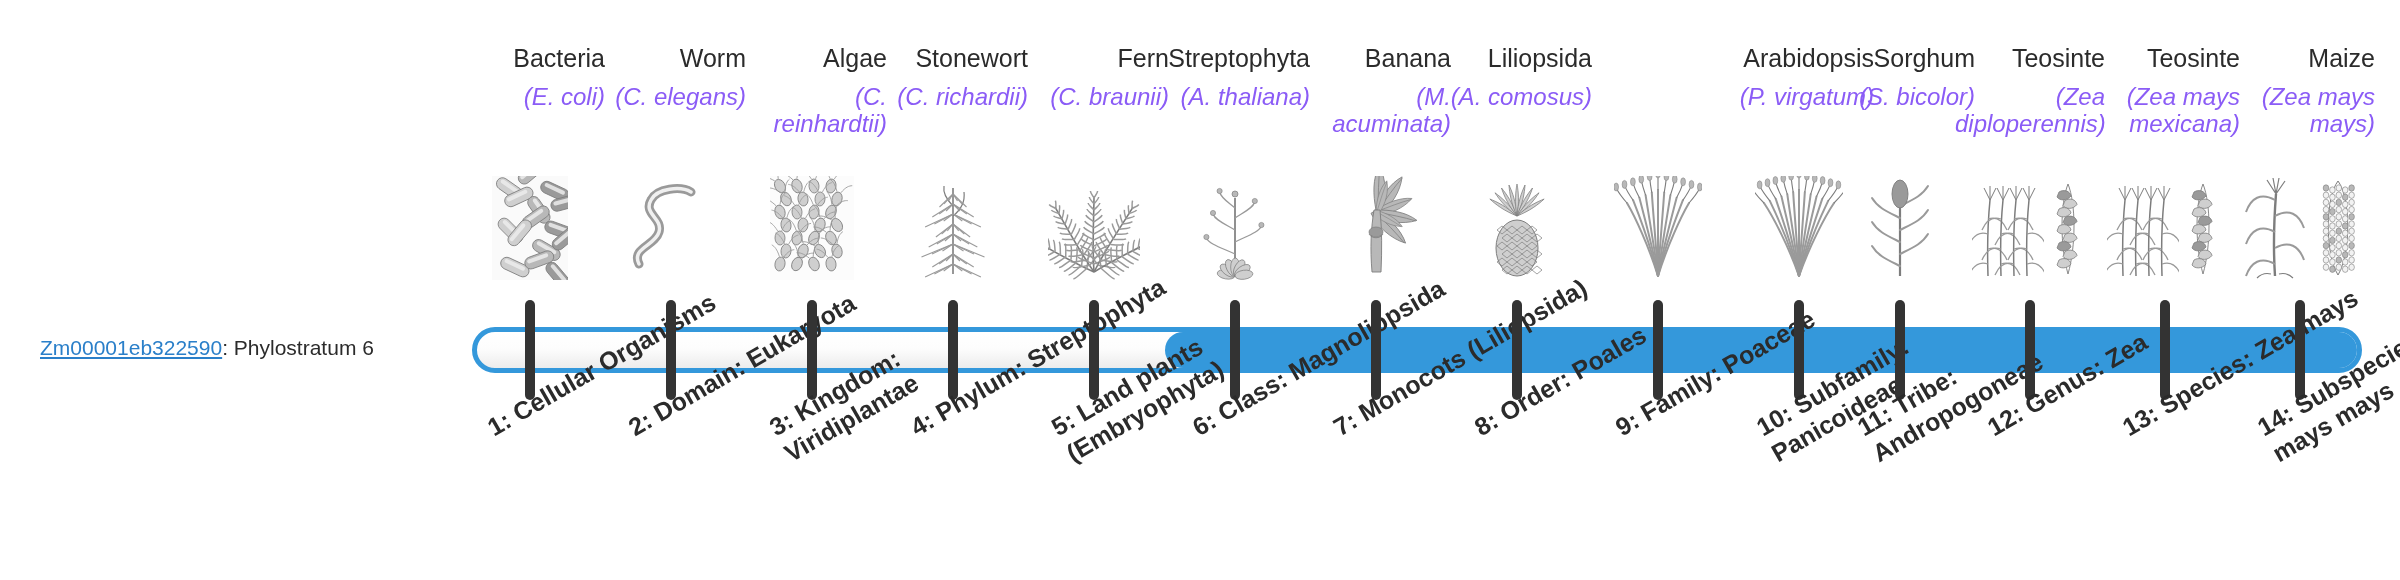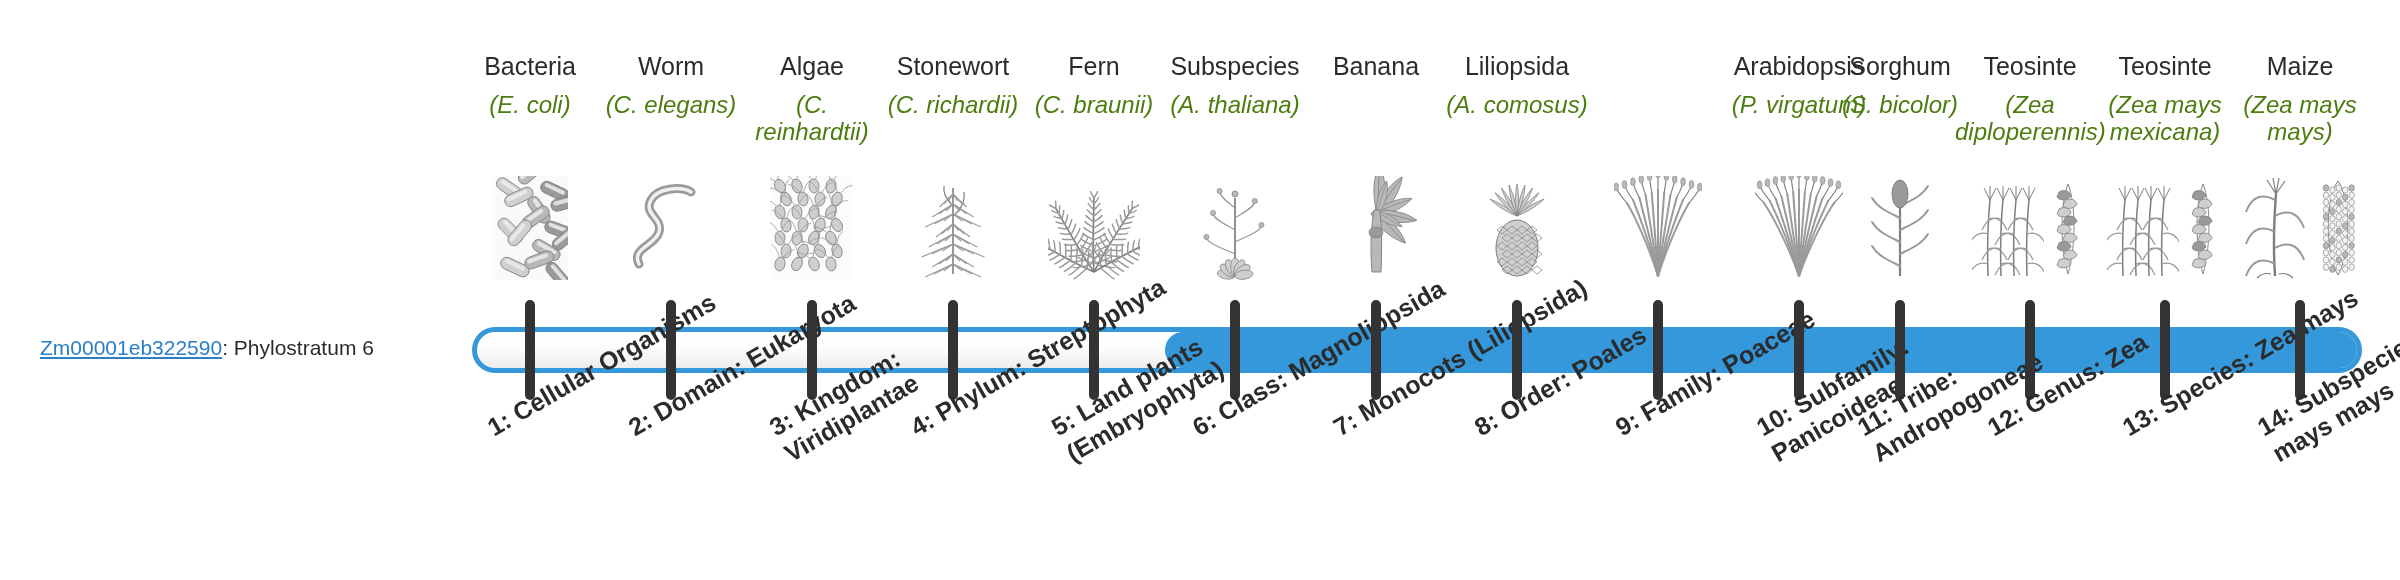--- a/index.html
+++ b/index.html
@@ -40,36 +40,36 @@
   
   .columns {
     position: absolute;
     left: 0;
     top: 0;
     width: 2400px;
     height: 580px;
   }
   .col {
     position: absolute;
-    top: 52px;
+    top: 44px;
     width: 150px;
     margin-left: -75px;
-    text-align: center;
+    text-align: right;
   }
   .col-common {
     font-size: 25px;
     color: #2b2b2b;
     line-height: 1.12;
     white-space: nowrap;
   }
   .col-sci {
     margin-top: 12px;
     font-size: 24px;
     font-style: italic;
-    color: #4d7c0f;
+    color: #8b5cf6;
     line-height: 1.12;
   }
 
   
   .organism {
     position: absolute;
     top: 170px;
     width: 150px;
     margin-left: -75px;
     height: 110px;
@@ -577,21 +577,21 @@
             <path d="M0 -62 C -2.7749999999999995 -65, -5.549999999999999 -67, -5.827499999999999 -69" stroke="#9a9a9a" stroke-width="1.5" fill="none"></path>
                  <path d="M0 -62 C 2.7749999999999995 -65, 5.549999999999999 -67, 5.827499999999999 -69" stroke="#9a9a9a" stroke-width="1.5" fill="none"></path>
             <path d="M0 -68 C -2.25 -71, -4.5 -73, -4.7250000000000005 -75" stroke="#9a9a9a" stroke-width="1.5" fill="none"></path>
                  <path d="M0 -68 C 2.25 -71, 4.5 -73, 4.7250000000000005 -75" stroke="#9a9a9a" stroke-width="1.5" fill="none"></path>
             <path d="M0 -74 C -1.7249999999999996 -77, -3.4499999999999993 -79, -3.6224999999999996 -81" stroke="#9a9a9a" stroke-width="1.5" fill="none"></path>
                  <path d="M0 -74 C 1.7249999999999996 -77, 3.4499999999999993 -79, 3.6224999999999996 -81" stroke="#9a9a9a" stroke-width="1.5" fill="none"></path>
           </g>
         </svg>
       </div>
       <div class="col" style="left: 1235px;">
-        <div class="col-common">Subspecies</div>
+        <div class="col-common">Streptophyta</div>
         <div class="col-sci">(A. thaliana)</div>
       </div>
       <div class="organism" style="left: 1235px;">
         <svg width="88" height="104" viewBox="0 0 88 104">
           <path d="M44 100 L 44 22" stroke="#7d7d7d" stroke-width="1.7" fill="none"></path>
           <path d="M44 78 C 31 72, 18 68, 15.399999999999999 62" stroke="#9a9a9a" stroke-width="1.3" fill="none"></path>
       <circle cx="15.399999999999999" cy="61" r="2.6" fill="#b8b8b8" stroke="#7d7d7d" stroke-width="0.6"></circle>
           <path d="M44 66 C 56 60, 68 56, 70.4 50" stroke="#9a9a9a" stroke-width="1.3" fill="none"></path>
       <circle cx="70.4" cy="49" r="2.6" fill="#b8b8b8" stroke="#7d7d7d" stroke-width="0.6"></circle>
           <path d="M44 54 C 34 48, 24 44, 22 38" stroke="#9a9a9a" stroke-width="1.3" fill="none"></path>
@@ -619,20 +619,21 @@
       <ellipse cx="0" cy="-9" rx="4.5" ry="9" fill="#cfcfcf" stroke="#7d7d7d" stroke-width="0.7"></ellipse>
           </g>
           <g transform="translate(44,100) rotate(82)">
       <ellipse cx="0" cy="-9" rx="4.5" ry="9" fill="#cfcfcf" stroke="#7d7d7d" stroke-width="0.7"></ellipse>
           </g>
           <circle cx="44" cy="18" r="3" fill="#b8b8b8" stroke="#7d7d7d" stroke-width="0.7"></circle>
         </svg>
       </div>
       <div class="col" style="left: 1376px;">
         <div class="col-common">Banana</div>
+        <div class="col-sci">(M. acuminata)</div>
       </div>
       <div class="organism" style="left: 1376px;">
         <svg width="92" height="104" viewBox="0 0 92 104">
     <g transform="translate(46,34) rotate(-78) scale(1)">
       <path d="M0 0 C 14 -6, 30 -10, 44 -6 C 32 4, 14 8, 0 6 Z" fill="#b8b8b8" stroke="#7d7d7d" stroke-width="0.8"></path>
       <path d="M0 2 C 16 -1, 30 -4, 43 -5" stroke="#7d7d7d" stroke-width="0.7" fill="none"></path>
     </g>
           <g transform="translate(46,34) rotate(-44) scale(0.95)">
       <path d="M0 0 C 14 -6, 30 -10, 44 -6 C 32 4, 14 8, 0 6 Z" fill="#b8b8b8" stroke="#7d7d7d" stroke-width="0.8"></path>
       <path d="M0 2 C 16 -1, 30 -4, 43 -5" stroke="#7d7d7d" stroke-width="0.7" fill="none"></path>

